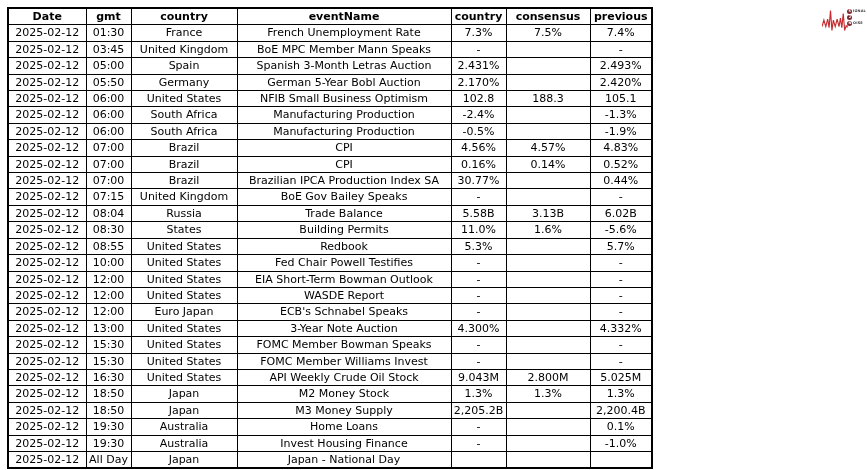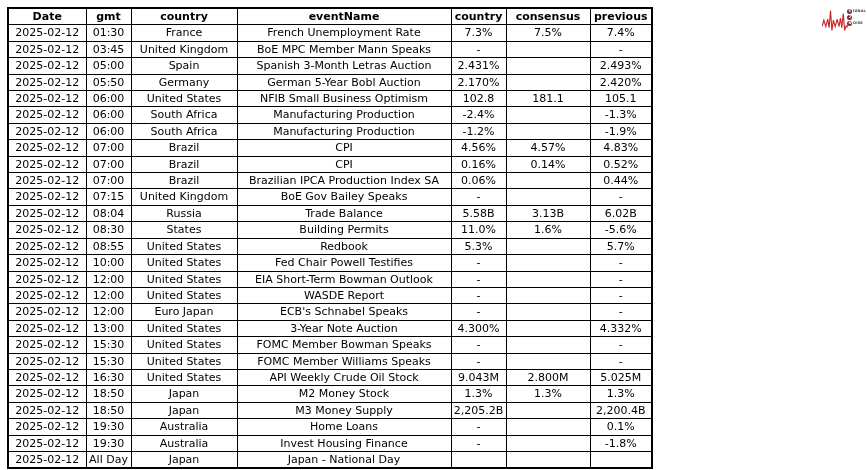--- a/index.html
+++ b/index.html
@@ -145,38 +145,38 @@
           <td>2.170%</td>
           <td></td>
           <td>2.420%</td>
         </tr>
         <tr>
           <td>2025-02-12</td>
           <td>06:00</td>
           <td>United States</td>
           <td>NFIB Small Business Optimism</td>
           <td>102.8</td>
-          <td>181.1</td>
+          <td>188.3</td>
           <td>105.1</td>
         </tr>
         <tr>
           <td>2025-02-12</td>
           <td>06:00</td>
           <td>South Africa</td>
           <td>Manufacturing Production</td>
           <td>-2.4%</td>
           <td></td>
           <td>-1.3%</td>
         </tr>
         <tr>
           <td>2025-02-12</td>
           <td>06:00</td>
           <td>South Africa</td>
           <td>Manufacturing Production</td>
-          <td>-1.2%</td>
+          <td>-0.5%</td>
           <td></td>
           <td>-1.9%</td>
         </tr>
         <tr>
           <td>2025-02-12</td>
           <td>07:00</td>
           <td>Brazil</td>
           <td>CPI</td>
           <td>4.56%</td>
           <td>4.57%</td>
@@ -189,21 +189,21 @@
           <td>CPI</td>
           <td>0.16%</td>
           <td>0.14%</td>
           <td>0.52%</td>
         </tr>
         <tr>
           <td>2025-02-12</td>
           <td>07:00</td>
           <td>Brazil</td>
           <td>Brazilian IPCA Production Index SA</td>
-          <td>0.06%</td>
+          <td>30.77%</td>
           <td></td>
           <td>0.44%</td>
         </tr>
         <tr>
           <td>2025-02-12</td>
           <td>07:15</td>
           <td>United Kingdom</td>
           <td>BoE Gov Bailey Speaks</td>
           <td>-</td>
           <td></td>
@@ -287,21 +287,21 @@
           <td>United States</td>
           <td>FOMC Member Bowman Speaks</td>
           <td>-</td>
           <td></td>
           <td>-</td>
         </tr>
         <tr>
           <td>2025-02-12</td>
           <td>15:30</td>
           <td>United States</td>
-          <td>FOMC Member Williams Speaks</td>
+          <td>FOMC Member Williams Invest</td>
           <td>-</td>
           <td></td>
           <td>-</td>
         </tr>
         <tr>
           <td>2025-02-12</td>
           <td>16:30</td>
           <td>United States</td>
           <td>API Weekly Crude Oil Stock</td>
           <td>9.043M</td>
@@ -335,21 +335,21 @@
           <td></td>
           <td>0.1%</td>
         </tr>
         <tr>
           <td>2025-02-12</td>
           <td>19:30</td>
           <td>Australia</td>
           <td>Invest Housing Finance</td>
           <td>-</td>
           <td></td>
-          <td>-1.8%</td>
+          <td>-1.0%</td>
         </tr>
         <tr>
           <td>2025-02-12</td>
           <td>All Day</td>
           <td>Japan</td>
           <td>Japan - National Day</td>
           <td></td>
           <td></td>
           <td></td>
         </tr>

